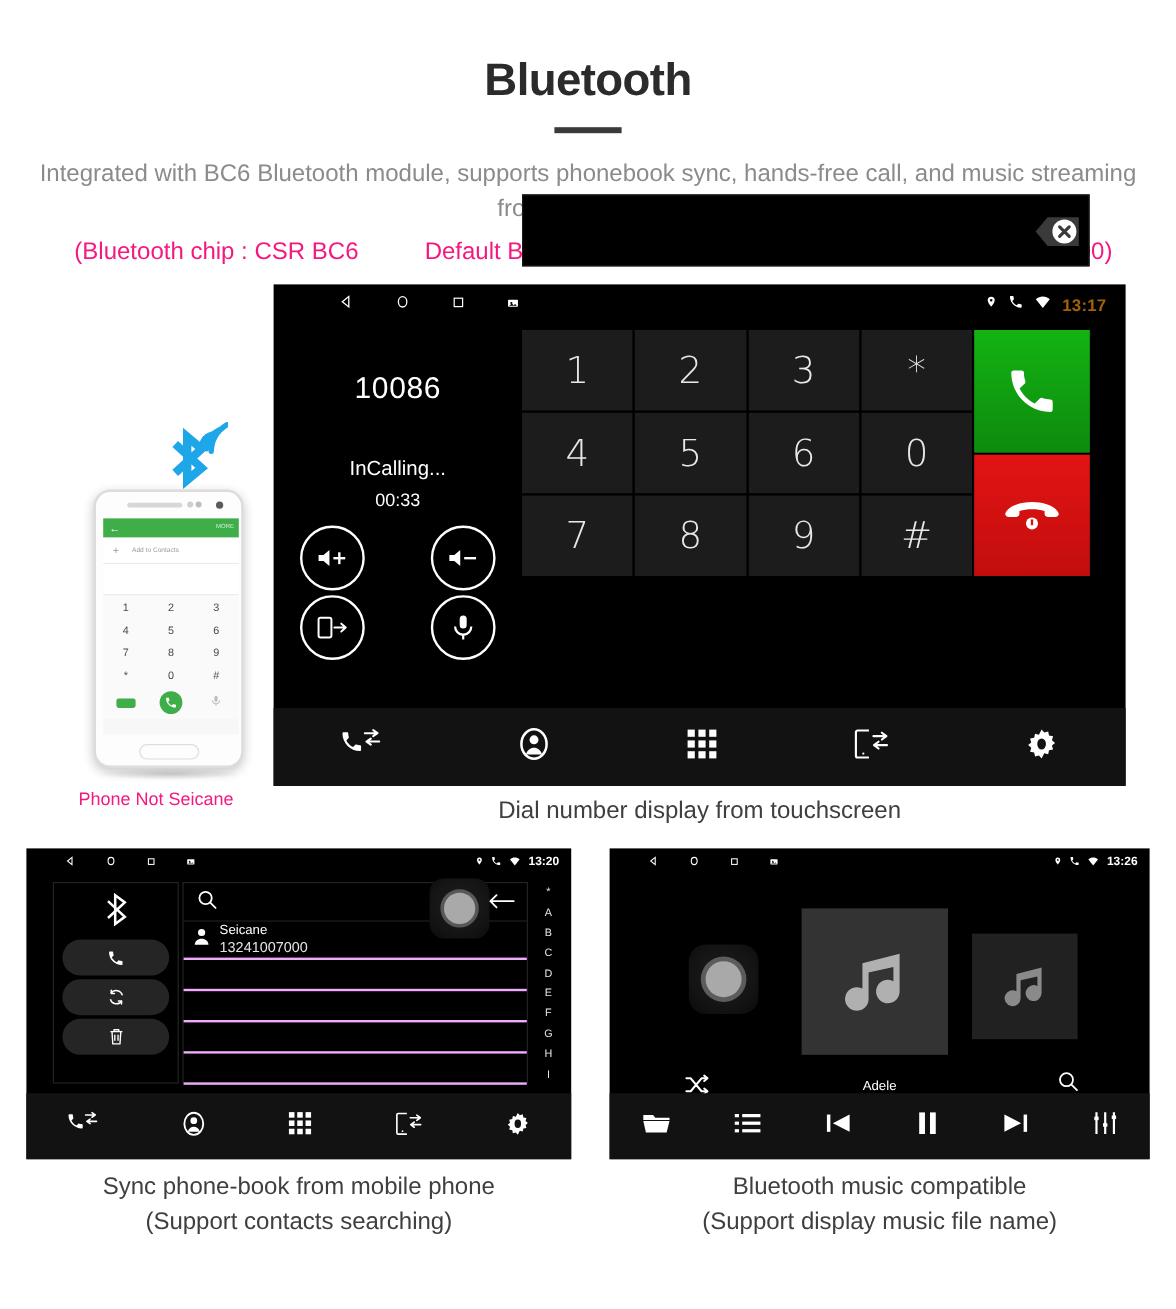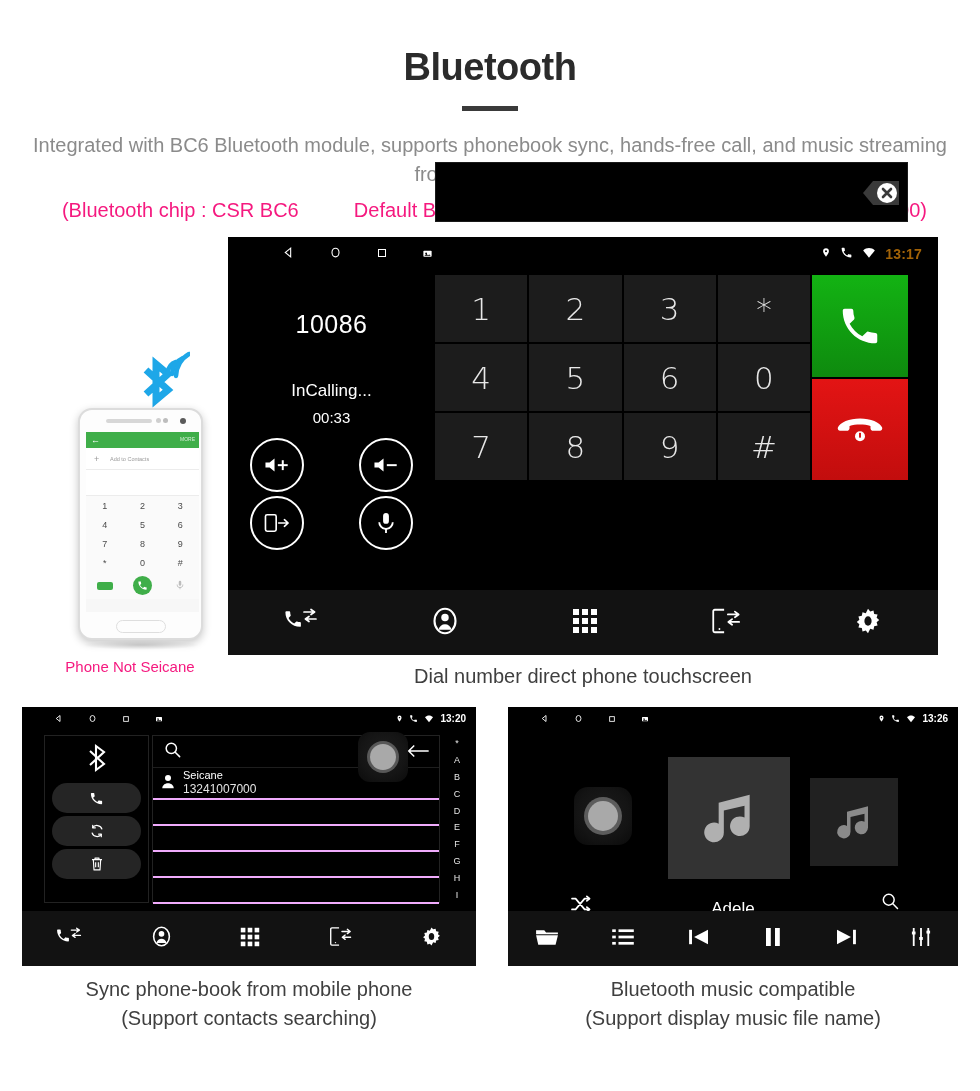--- a/index.html
+++ b/index.html
@@ -184,21 +184,21 @@
   
   .mu-body { position:relative; width:100%; height:182px; }
   .mu-knob { position:absolute; left:66px; top:58px; width:58px; height:58px; border-radius:14px;
      background:radial-gradient(circle at 50% 45%, #1c1c1c 0%, #141414 60%, #0a0a0a 100%); display:flex; align-items:center; justify-content:center;}
   .mu-knob-in { width:30px; height:30px; border-radius:50%; background:#a9a9a9; box-shadow:0 0 0 4px #5c5c5c; }
   .mu-art-main { position:absolute; left:160px; top:28px; width:122px; height:122px; background:#333;
      display:flex; align-items:center; justify-content:center; }
   .mu-art-side { position:absolute; left:302px; top:49px; width:88px; height:88px; background:#212121;
      display:flex; align-items:center; justify-content:center; }
   .mu-title { position:absolute; left:0; right:0; top:154px; text-align:center; color:#fff; font-size:11px; }
-  .mu-artist { position:absolute; left:0; right:0; top:170px; text-align:center; color:#fff; font-size:17px; }
+  .mu-artist { position:absolute; left:0; right:0; top:170px; text-align:center; color:#fff; font-size:11px; }
   .mu-index { position:absolute; left:0; right:0; top:186px; text-align:center; color:#ddd; font-size:8px; }
   .mu-shuffle { position:absolute; left:62px; top:166px; color:#fff; }
   .mu-search { position:absolute; right:58px; top:162px; color:#fff; }
   .mu-seek { position:absolute; left:0; right:0; top:198px; display:flex; align-items:center; padding:0 18px; gap:10px; }
   .mu-time { color:#fff; font-size:10px; font-weight:bold; }
   .mu-track { position:relative; flex:1; height:3px; background:#4a4a4a; }
   .mu-fill { position:absolute; left:0; top:0; height:3px; background:#1e9cf0; }
   .mu-thumb { position:absolute; top:-4px; width:11px; height:11px; border-radius:50%; background:#fff;
      box-shadow:0 0 0 2.5px #1e9cf0; }
   .cap-bl { position:absolute; left:22px; top:975px; width:454px; }
@@ -443,21 +443,21 @@
       </span>
       <span>
         <svg width="28" height="28" viewBox="0 0 24 24" fill="#fff">
             <path d="M12 1.6l1.9 2.2 2.8-.8.6 2.9 2.9.6-.8 2.8 2.2 1.9-2.2 1.9.8 2.8-2.9.6-.6 2.9-2.8-.8L12 22.4l-1.9-2.2-2.8.8-.6-2.9-2.9-.6.8-2.8L2.4 12.8l2.2-1.9-.8-2.8 2.9-.6.6-2.9 2.8.8z"></path>
             <ellipse cx="12" cy="12" rx="3.1" ry="4" fill="#121212"></ellipse>
           </svg>
       </span>
     </div>
   </div>
 
-  <div class="cap cap-main">Dial number direct phone touchscreen</div>
+  <div class="cap cap-main">Dial number display from touchscreen</div>
 
   <div class="shot-l">
     <div class="sb2">
       <div class="sb2-left">
         <span><svg width="9" height="9" viewBox="0 0 24 24" fill="none" stroke="#fff" stroke-width="2.4">
               <path d="M16 4 L6 12 L16 20 Z"></path>
             </svg></span>
         <span><svg width="9" height="9" viewBox="0 0 24 24" fill="none" stroke="#fff" stroke-width="2.4">
               <ellipse cx="12" cy="12" rx="6.5" ry="8"></ellipse>
             </svg></span>

